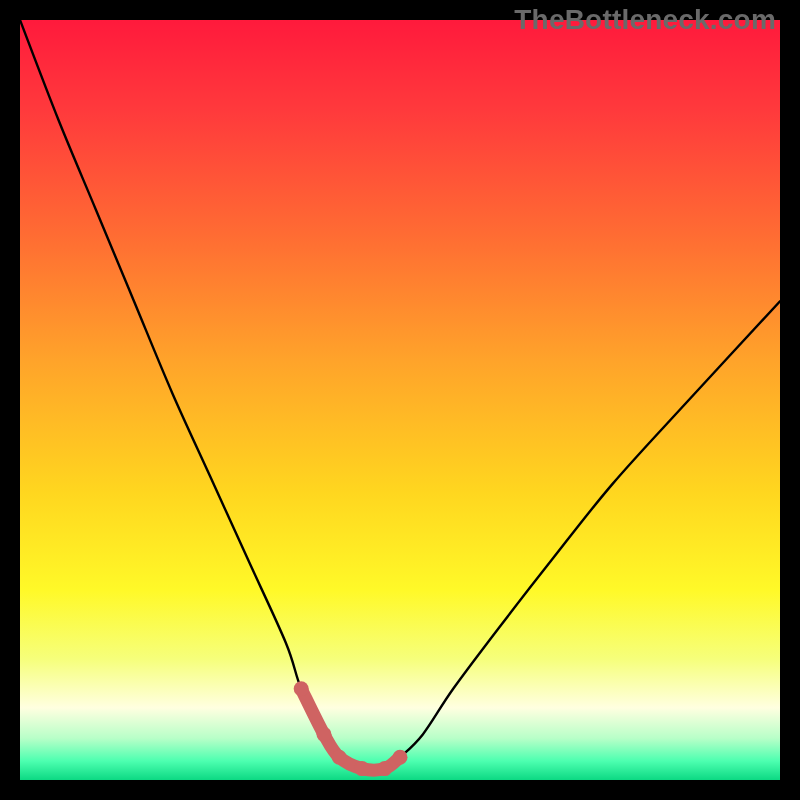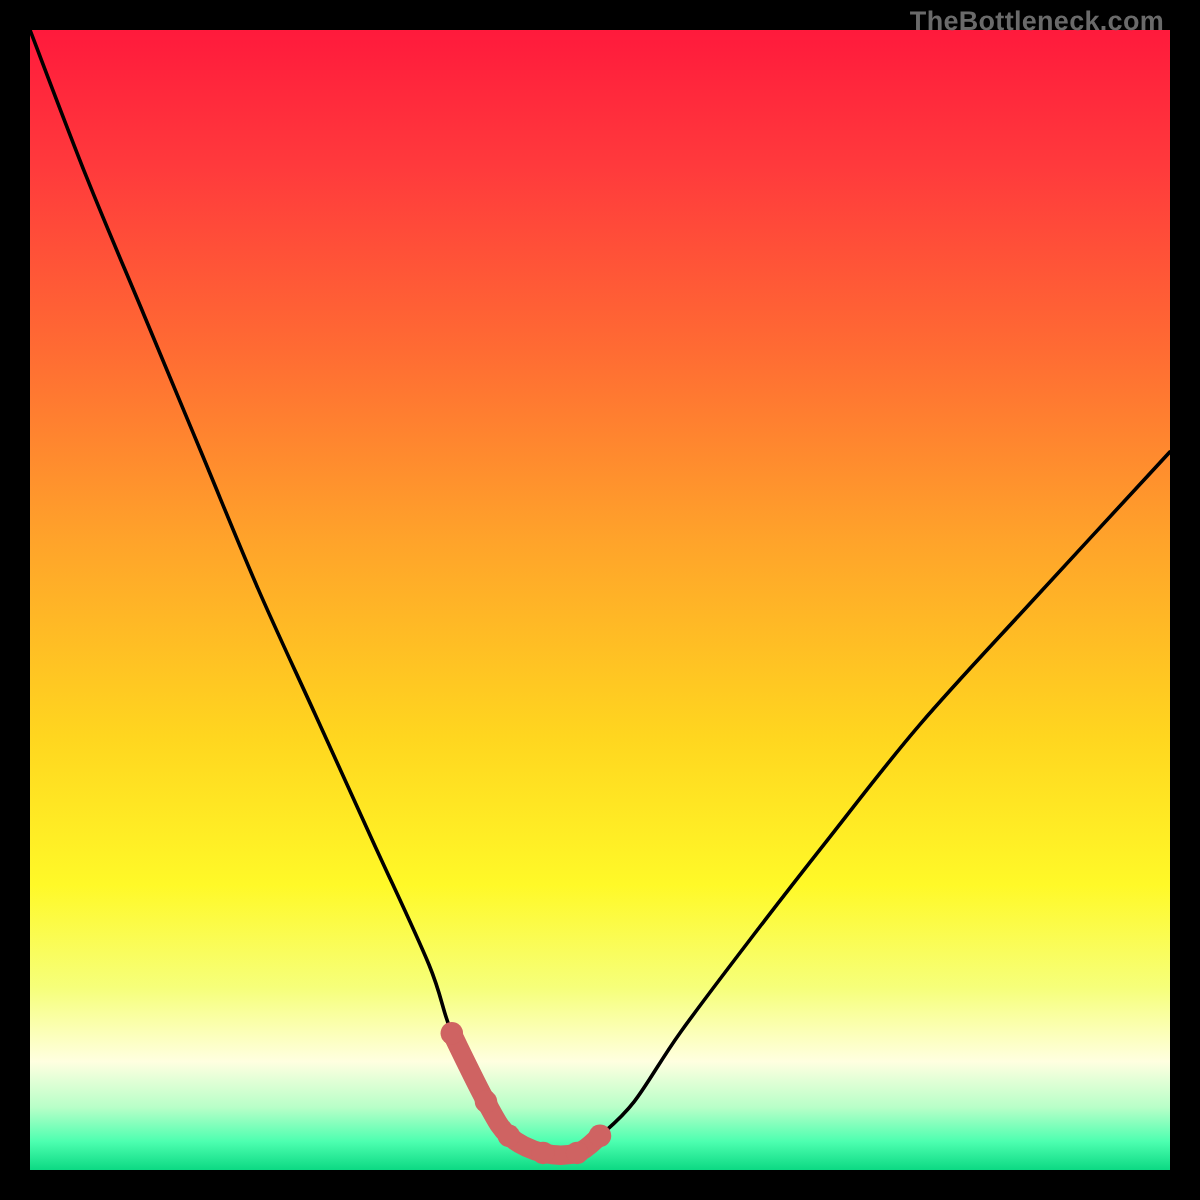--- a/index.html
+++ b/index.html
@@ -22,21 +22,21 @@
     left: 20px;
     top: 20px;
     width: 760px;
     height: 760px;
     overflow: hidden;
   }
   .watermark {
     position: absolute;
     top: 4px;
     right: 24px;
-    font-size: 18px;
+    font-size: 28px;
     font-weight: 600;
     color: #6a6a6a;
     letter-spacing: 0.2px;
     pointer-events: none;
   }
   svg {
     display: block;
     width: 100%;
     height: 100%;
   }

